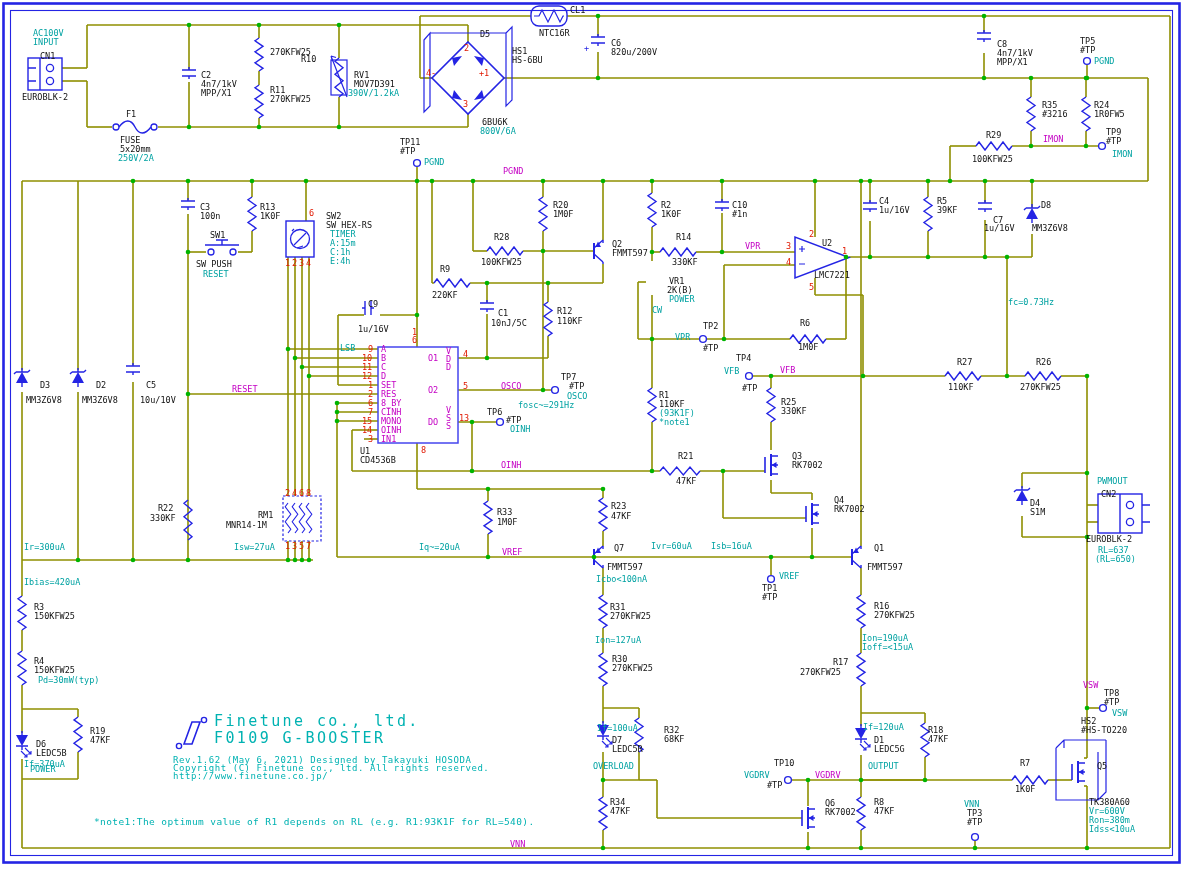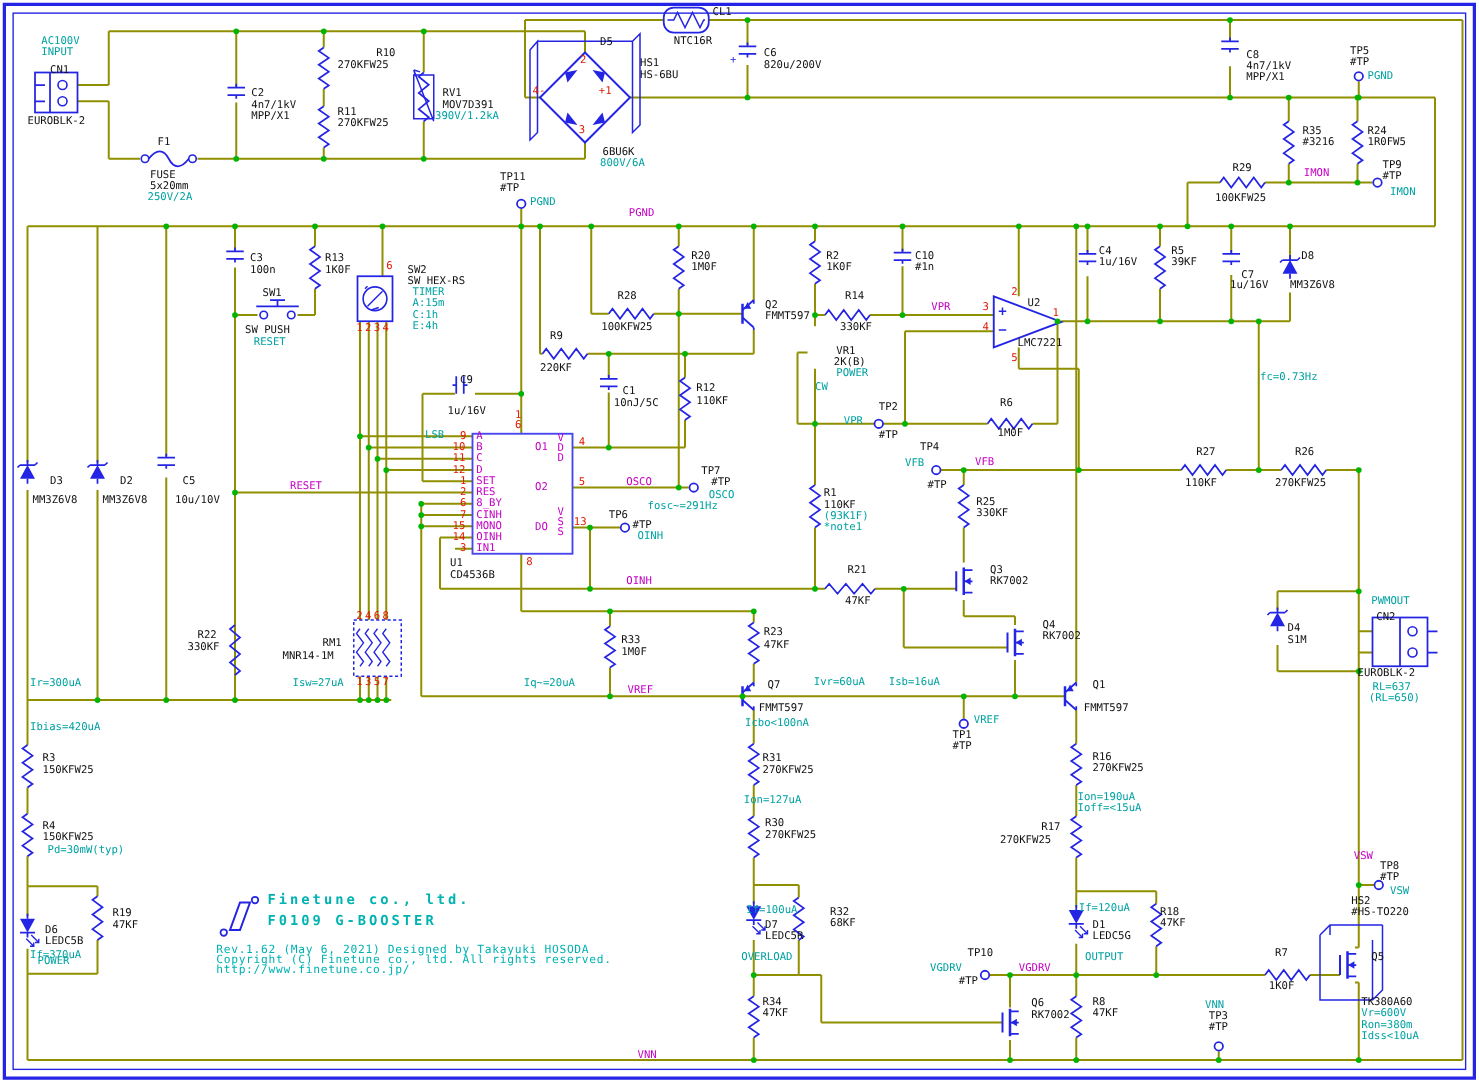--- a/index.html
+++ b/index.html
@@ -6,21 +6,21 @@
   #stage{position:relative;width:1183px;height:869px;background:#ffffff;overflow:hidden;
          font-family:"DejaVu Sans Mono",monospace;}
   #sch{position:absolute;left:0;top:0;}
   .lb{position:absolute;font:8.5px "DejaVu Sans Mono",monospace;line-height:1;white-space:pre;}
   .k{color:#111111}
   .m{color:#c400c4}
   .c{color:#00a2a2}
   .r{color:#e01800}
   .b{color:#2424e4}
   .tb{position:absolute;color:#00b2b2;white-space:pre;line-height:1;}
-  .tb-title{font-size:11px;font-weight:bold;letter-spacing:2.4px;font-family:"DejaVu Sans Mono",monospace;}
+  .tb-title{font-size:15px;font-weight:normal;letter-spacing:2.4px;font-family:"DejaVu Sans Mono",monospace;}
   .tb-small{font-size:9px;letter-spacing:0.55px;font-family:"DejaVu Sans Mono",monospace;}
   .tb-note{font-size:9.5px;letter-spacing:0.4px;font-family:"DejaVu Sans Mono",monospace;}
 </style>
 </head>
 <body>
 
 <div id="stage">
   <svg id="sch" width="1183" height="869" viewBox="0 0 1183 869">
       <rect x="3.5" y="3.5" width="1176" height="859" fill="none" stroke="#2424e4" stroke-width="2.6"></rect>
       <rect x="10.5" y="10.5" width="1162" height="845" fill="none" stroke="#2424e4" stroke-width="1.1"></rect>
@@ -461,21 +461,21 @@
       <span class="lb c" style="left: 33px; top: 38px;">INPUT</span>
       <span class="lb k" style="left: 40px; top: 52px;">CN1</span>
       <span class="lb k" style="left: 22px; top: 93px;">EUROBLK-2</span>
       <span class="lb k" style="left: 126px; top: 110px;">F1</span>
       <span class="lb k" style="left: 120px; top: 136px;">FUSE</span>
       <span class="lb k" style="left: 120px; top: 145px;">5x20mm</span>
       <span class="lb c" style="left: 118px; top: 154px;">250V/2A</span>
       <span class="lb k" style="left: 201px; top: 71px;">C2</span>
       <span class="lb k" style="left: 201px; top: 80px;">4n7/1kV</span>
       <span class="lb k" style="left: 201px; top: 89px;">MPP/X1</span>
-      <span class="lb k" style="left: 270px; top: 39px; padding-left: 31px;">R10</span>
+      <span class="lb k" style="left: 270px; top: 55px; padding-left: 31px;">R10</span>
       <span class="lb k" style="left: 270px; top: 48px;">270KFW25</span>
       <span class="lb k" style="left: 270px; top: 86px;">R11</span>
       <span class="lb k" style="left: 270px; top: 95px;">270KFW25</span>
       <span class="lb k" style="left: 354px; top: 71px;">RV1</span>
       <span class="lb k" style="left: 354px; top: 80px;">MOV7D391</span>
       <span class="lb c" style="left: 348px; top: 89px;">390V/1.2kA</span>
       <span class="lb k" style="left: 480px; top: 30px;">D5</span>
       <span class="lb r" style="left: 464px; top: 44px;">2</span>
       <span class="lb r" style="left: 426px; top: 69px;">4-</span>
       <span class="lb r" style="left: 479px; top: 69px;">+1</span>
@@ -747,13 +747,14 @@
       <span class="lb c" style="left: 1089px; top: 807px;">Vr=600V</span>
       <span class="lb c" style="left: 1089px; top: 816px;">Ron=380m</span>
       <span class="lb c" style="left: 1089px; top: 825px;">Idss&lt;10uA</span>
       <span class="lb m" style="left: 510px; top: 840px;">VNN</span>
     </div>
   <div class="tb tb-title" style="left:214px;top:714px;">Finetune co., ltd.</div>
   <div class="tb tb-title" style="left:214px;top:731px;">F0109 G-BOOSTER</div>
   <div class="tb tb-small" style="left:173px;top:756px;">Rev.1.62 (May 6, 2021) Designed by Takayuki HOSODA</div>
   <div class="tb tb-small" style="left:173px;top:764px;">Copyright (C) Finetune co., ltd. All rights reserved.</div>
   <div class="tb tb-small" style="left:173px;top:772px;">http://www.finetune.co.jp/</div>
+  <div class="tb tb-note" style="left:94px;top:817px;">*note1:The optimum value of R1 depends on RL (e.g. R1:93K1F for RL=540).</div>
 </div>
 
 </body></html>

